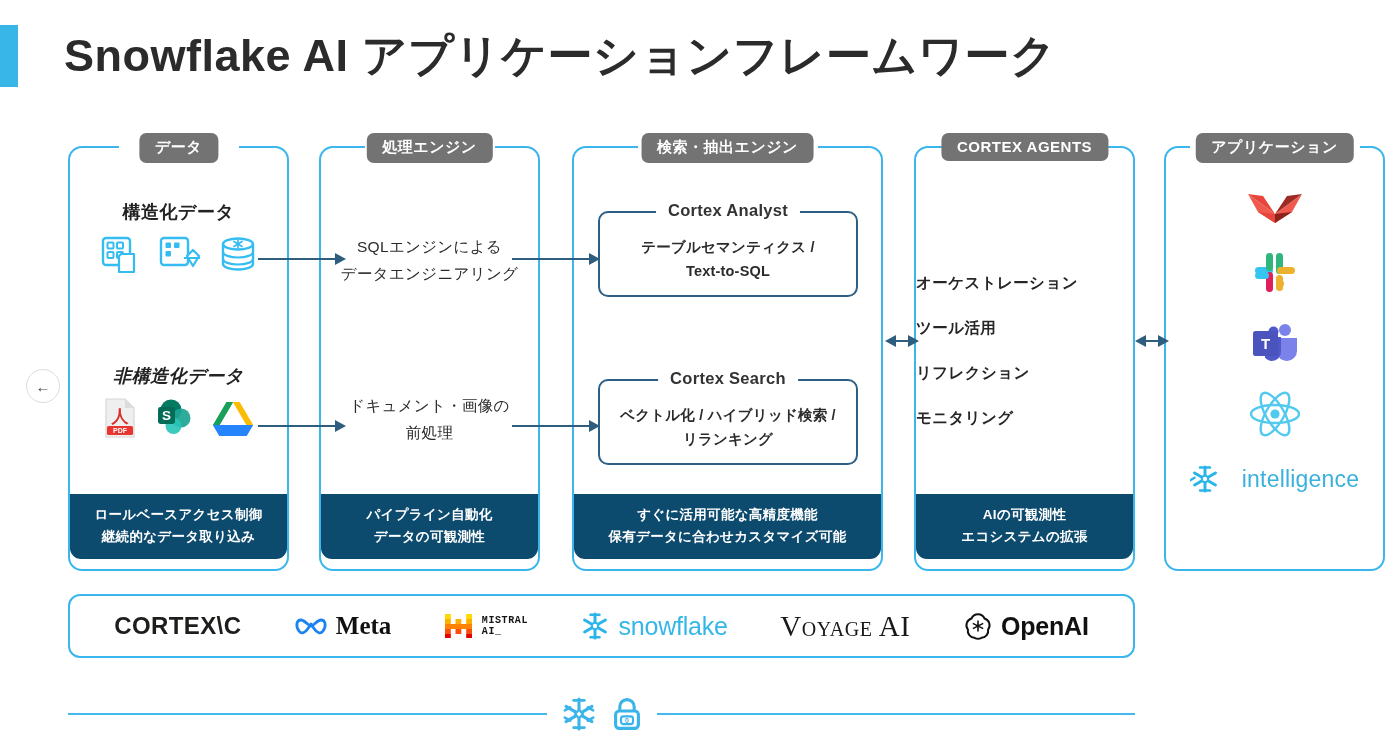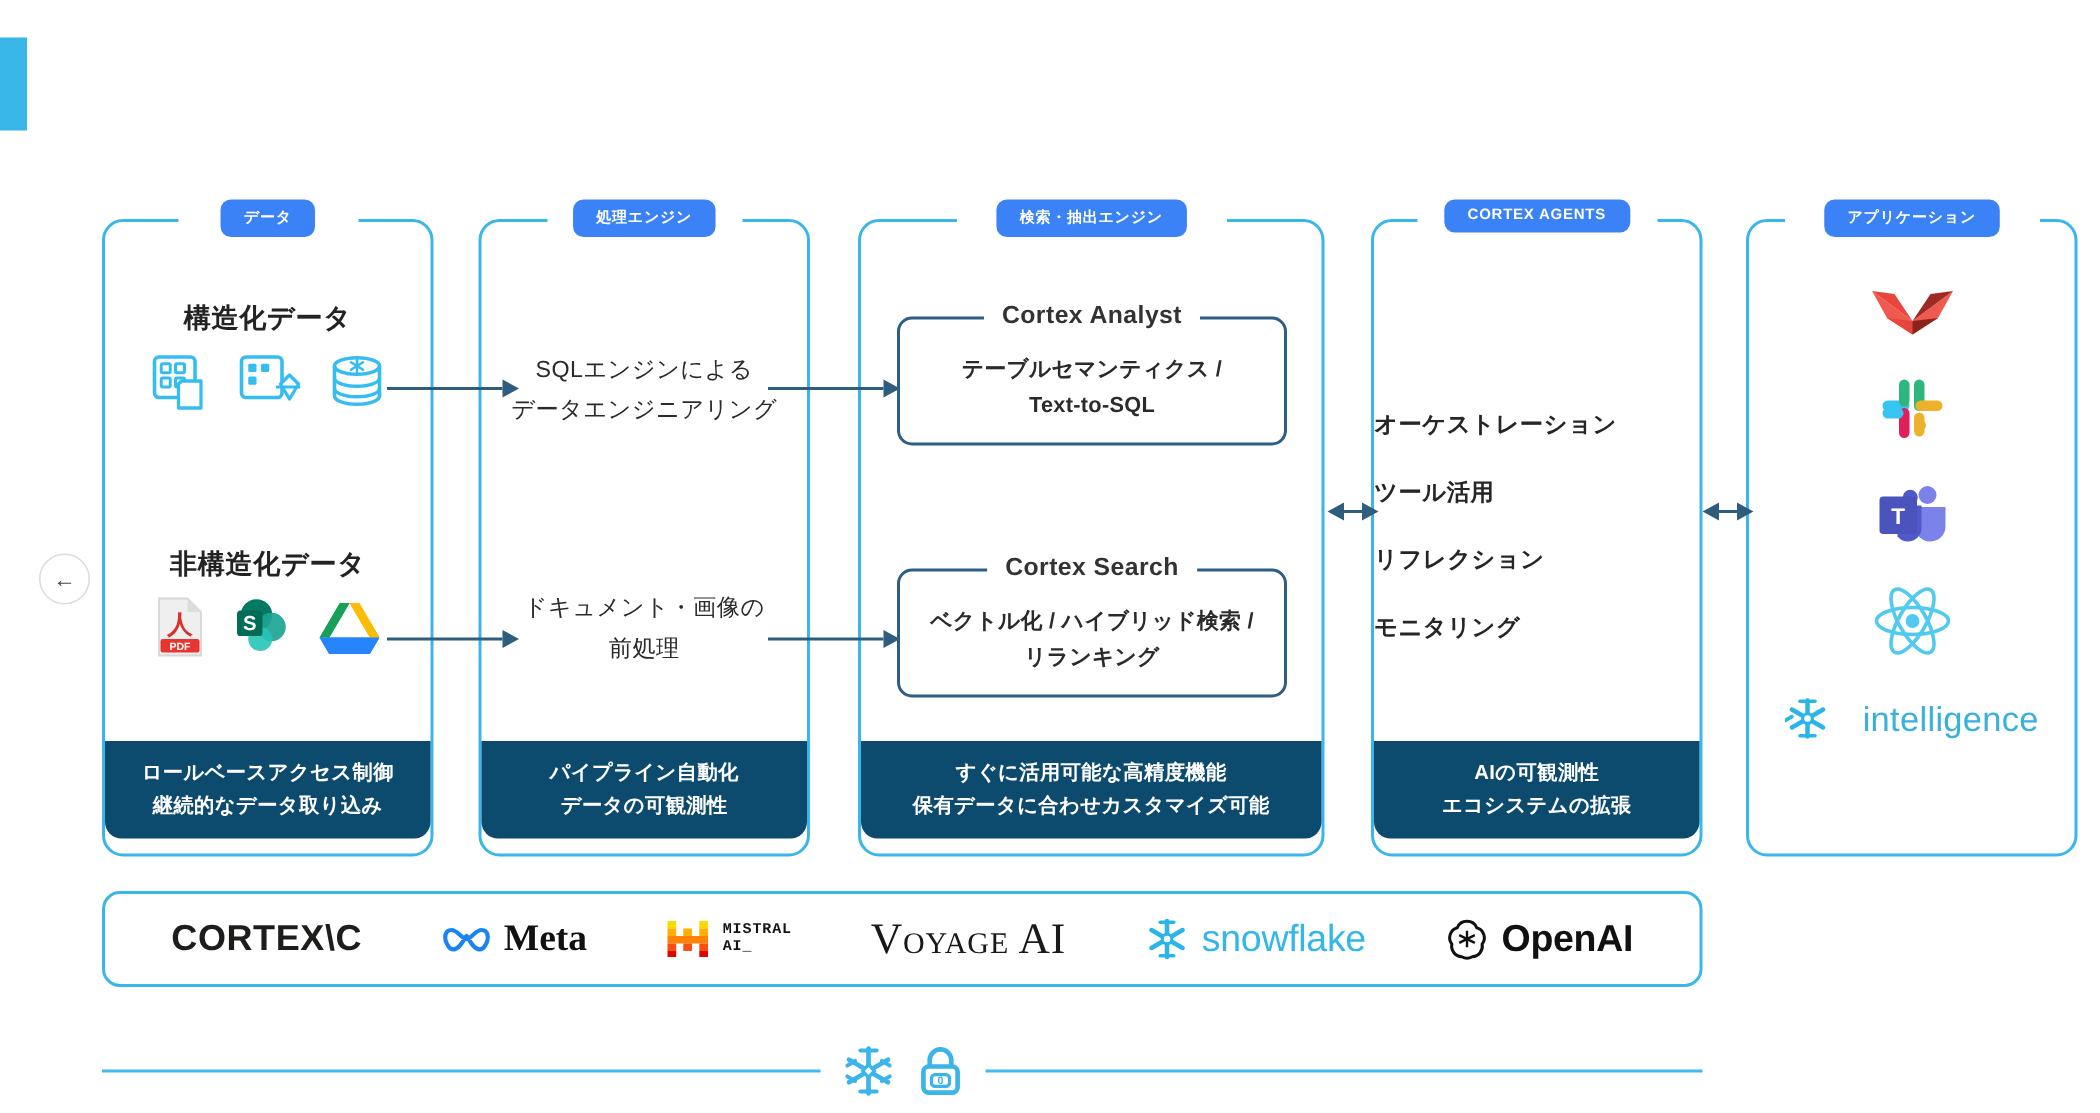--- a/index.html
+++ b/index.html
@@ -56,23 +56,23 @@
     position: absolute;
     border: 2.5px solid #3ab6ec;
     border-radius: 14px;
     background: #ffffff;
   }
   .panel-tab {
     position: absolute;
     top: -15px;
     left: 50%;
     transform: translateX(-50%);
-    background: #3b82f6;
+    background: #737373;
     color: #ffffff;
-    font-size: 10px;
+    font-size: 15px;
     font-weight: bold;
     border-radius: 7px;
     padding: 5px 16px 6px 16px;
     white-space: nowrap;
     letter-spacing: 0.5px;
     z-index: 5;
   }
   
   .tab-mask {
     position: absolute;
@@ -264,20 +264,21 @@
     height: 2px;
     background: #43b9ee;
   }
 </style>
 </head>
 <body>
 
 <div id="stage">
 
   <div class="title-accent"></div>
+  <div class="page-title">Snowflake AI アプリケーションフレームワーク</div>
 
   <div class="back-circle">
     <span>←</span>
   </div>
 
   <div class="panel" id="panel-data">
     <div class="tab-mask" style="width:120px;"></div>
     <div class="panel-tab">データ</div>
 
     <div class="group-label" style="top:52px;">構造化データ</div>
@@ -307,21 +308,21 @@
         <path d="M4 16 a15 5.5 0 0 0 30 0" fill="none" stroke="#35bdf2" stroke-width="2.2"></path>
         <path d="M4 23 a15 5.5 0 0 0 30 0" fill="none" stroke="#35bdf2" stroke-width="2.2"></path>
         <g stroke="#35bdf2" stroke-width="1.7" stroke-linecap="round">
           <line x1="19" y1="4" x2="19" y2="12"></line>
           <line x1="15" y1="5.5" x2="23" y2="10.5"></line>
           <line x1="23" y1="5.5" x2="15" y2="10.5"></line>
         </g>
       </svg>
     </div>
 
-    <div class="group-label" style="top:216px;">非構造化データ</div>
+    <div class="group-label" style="top:216px;font-style:italic;">非構造化データ</div>
     <div class="icon-row" style="top:250px;">
 
       <svg width="32" height="40" viewBox="0 0 32 40">
         <path d="M2 1 h19 l9 9 v29 h-28 z" fill="#efefef" stroke="#d6d6d6" stroke-width="1.2"></path>
         <path d="M21 1 v9 h9" fill="#dcdcdc"></path>
         <text x="16" y="24" font-family="'Liberation Serif',serif" font-size="17" font-weight="bold" fill="#d9302a" text-anchor="middle">人</text>
         <rect x="3" y="28" width="26" height="9" rx="1.5" fill="#e8352e"></rect>
         <text x="16" y="35" font-family="'Liberation Sans',sans-serif" font-size="7" font-weight="bold" fill="#ffffff" text-anchor="middle">PDF</text>
       </svg>
 
@@ -533,37 +534,37 @@
         <rect x="11.5" y="16" width="5.8" height="5" fill="#fa500f"></rect>
         <rect x="22.2" y="16" width="5.8" height="5" fill="#fa500f"></rect>
         <rect x="1" y="21" width="5.8" height="4" fill="#e10500"></rect>
         <rect x="22.2" y="21" width="5.8" height="4" fill="#e10500"></rect>
       </svg>
       <span class="partner-text" style="font-size:10px;font-weight:bold;color:#141414;line-height:11px;letter-spacing:0.6px;white-space:pre;font-family:'Liberation Mono',monospace;">MISTRAL
 AI_</span>
     </div>
 
     <div class="partner">
-      <span class="partner-text" style="font-family:'Liberation Serif',serif;font-size:29px;color:#19191a;letter-spacing:0.6px;font-variant:small-caps;">Voyage AI</span>
-    </div>
-
-    <div class="partner">
       <svg width="30" height="30" viewBox="0 0 30 30">
         <g stroke="#29b5e8" stroke-width="3" stroke-linecap="round">
           <line x1="15" y1="3" x2="15" y2="27"></line>
           <line x1="4.6" y1="9" x2="25.4" y2="21"></line>
           <line x1="4.6" y1="21" x2="25.4" y2="9"></line>
         </g>
         <g stroke="#29b5e8" stroke-width="2.4" stroke-linecap="round">
           <line x1="10.5" y1="3.8" x2="19.5" y2="3.8"></line>
           <line x1="10.5" y1="26.2" x2="19.5" y2="26.2"></line>
         </g>
         <circle cx="15" cy="15" r="3.2" fill="#ffffff" stroke="#29b5e8" stroke-width="2"></circle>
       </svg>
       <span class="partner-text" style="font-size:25px;color:#35b6e8;letter-spacing:-0.2px;">snowflake</span>
+    </div>
+
+    <div class="partner">
+      <span class="partner-text" style="font-family:'Liberation Serif',serif;font-size:29px;color:#19191a;letter-spacing:0.6px;font-variant:small-caps;">Voyage AI</span>
     </div>
 
     <div class="partner">
       <svg width="30" height="30" viewBox="0 0 30 30">
         <path d="M15 3.2 a7 7 0 0 1 6.5 4.3 a7 7 0 0 1 3.6 11 a7 7 0 0 1 -6.6 8.3 a7 7 0 0 1 -7 0 a7 7 0 0 1 -6.6 -8.3 a7 7 0 0 1 3.6 -11 A7 7 0 0 1 15 3.2 Z" fill="none" stroke="#111111" stroke-width="2"></path>
         <path d="M15 9.5 v11 M9.8 12.4 l10.4 5.2 M20.2 12.4 l-10.4 5.2" fill="none" stroke="#111111" stroke-width="1.6"></path>
       </svg>
       <span class="partner-text" style="font-size:25px;font-weight:bold;color:#111;letter-spacing:-0.2px;">OpenAI</span>
     </div>
   </div>

